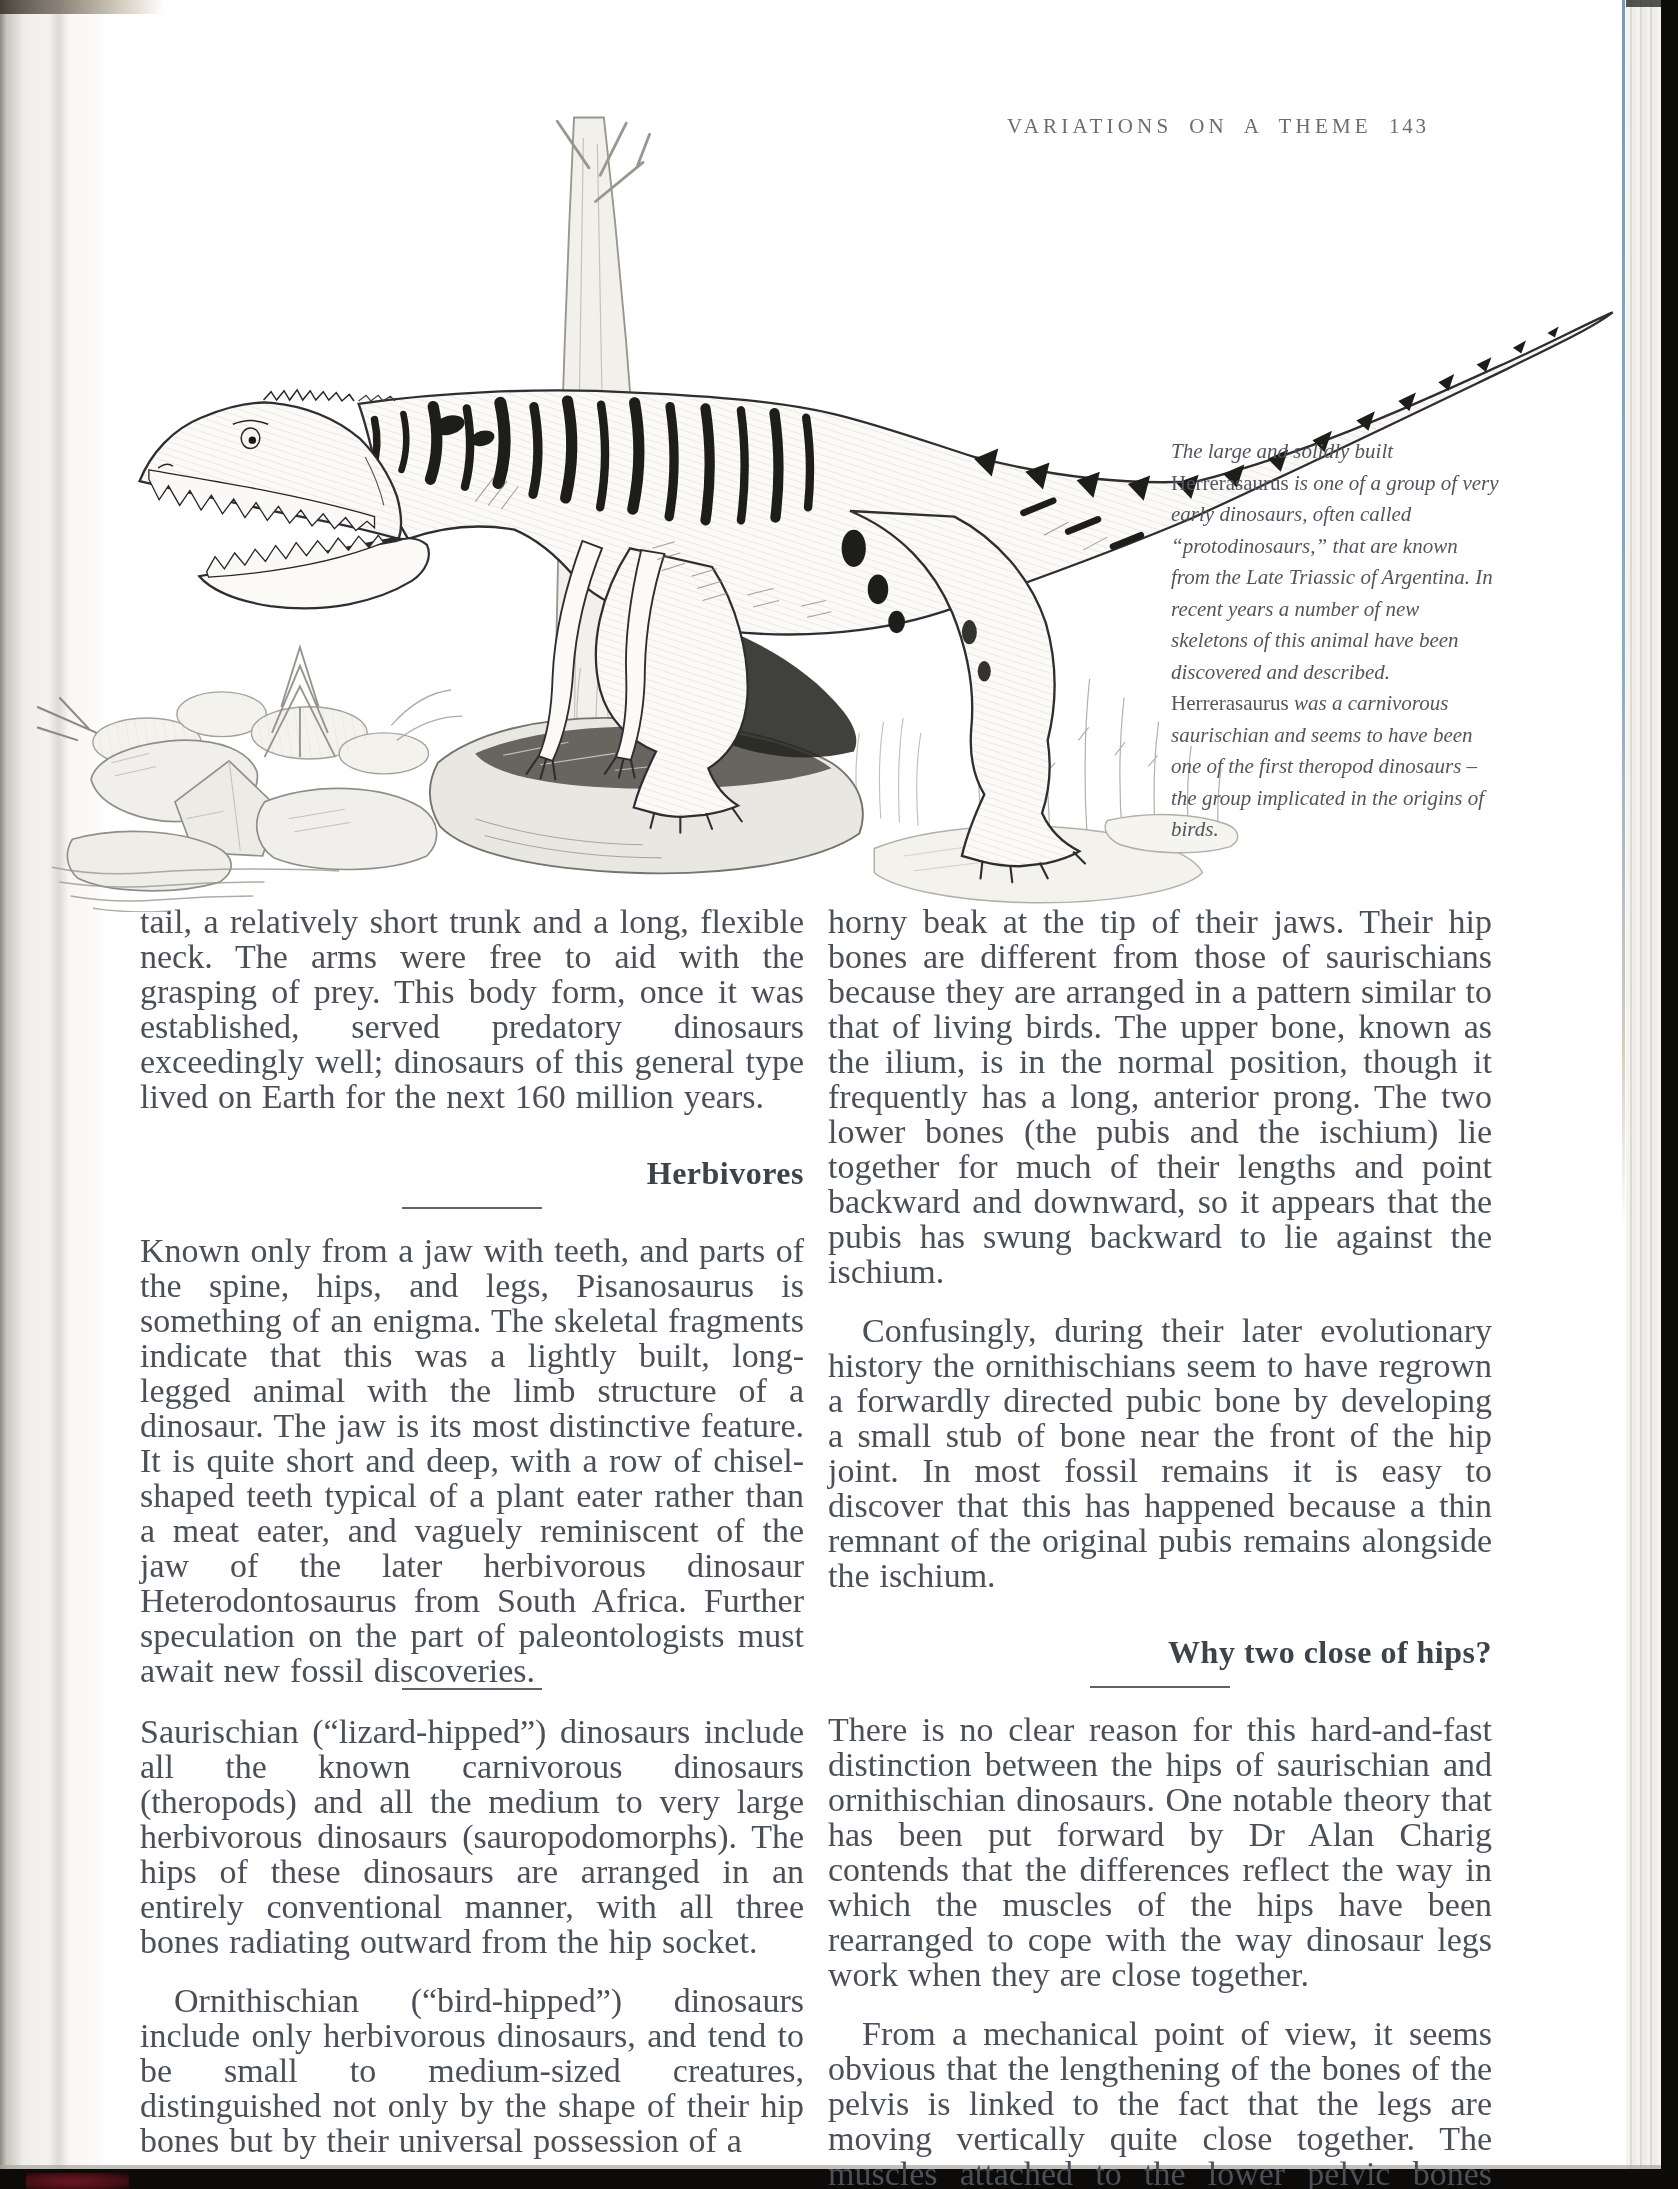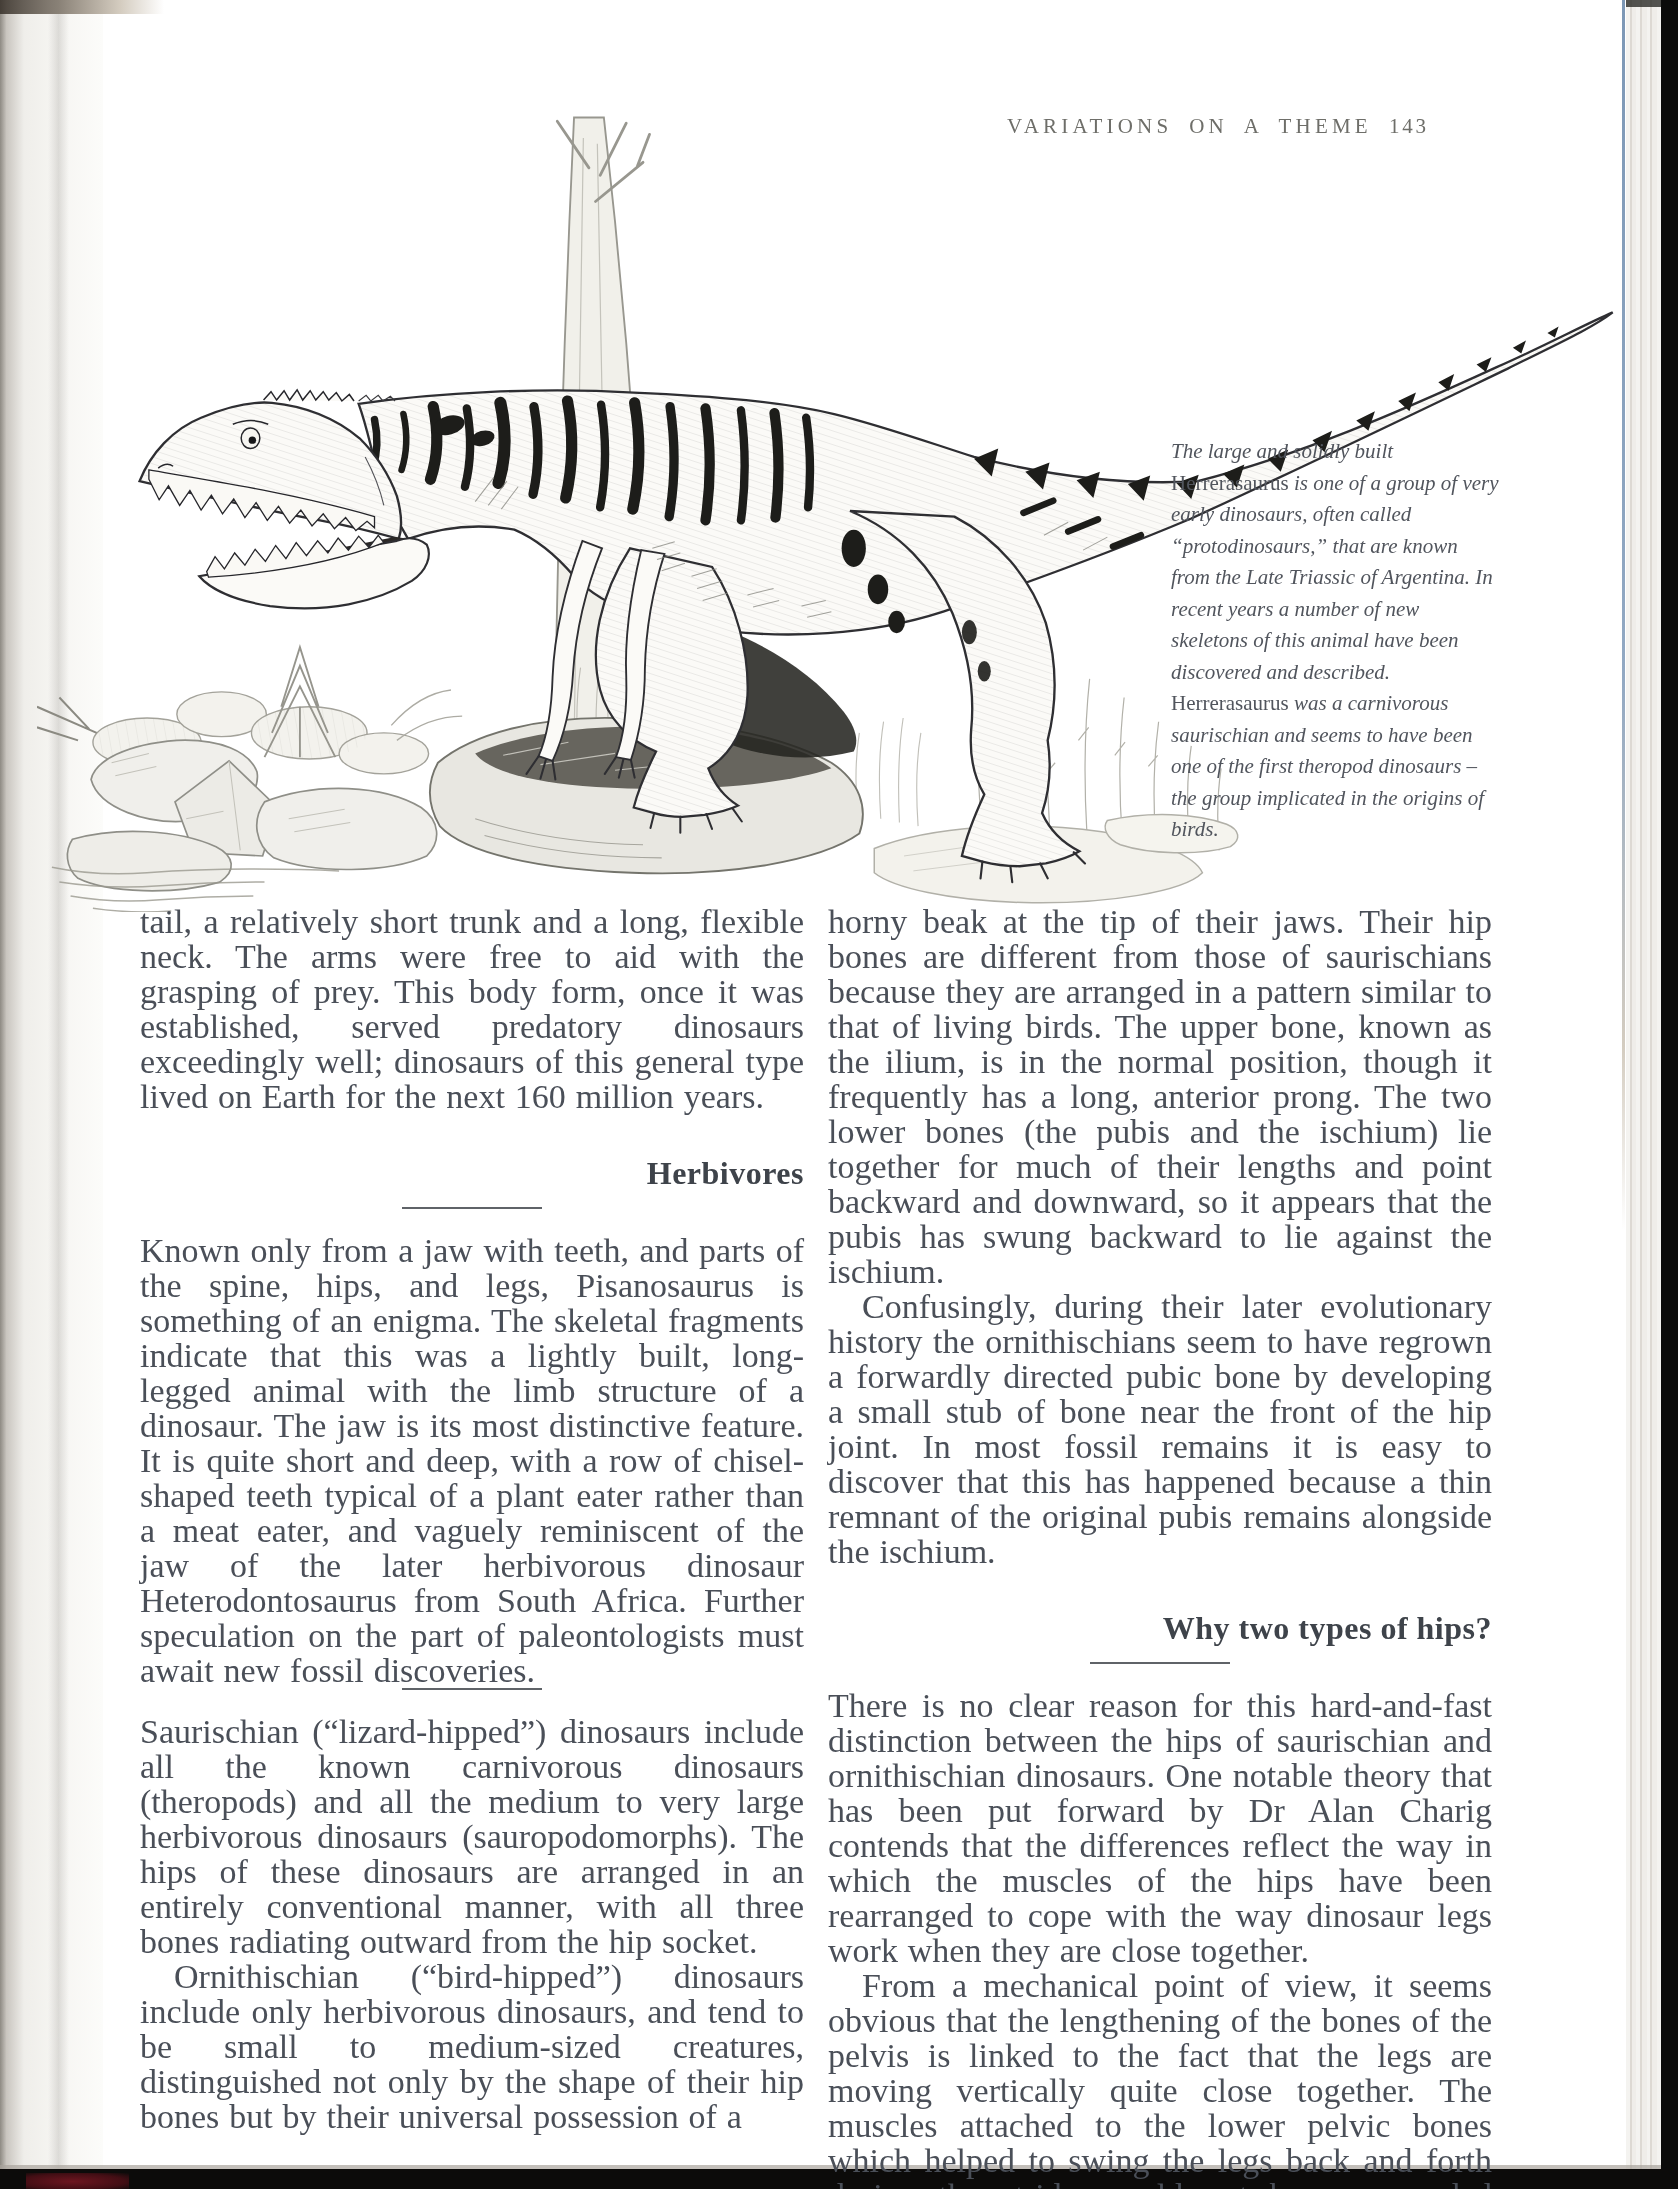--- a/index.html
+++ b/index.html
@@ -29,21 +29,21 @@
   
   .caption{position:absolute;left:1171px;top:436px;width:330px;font-style:italic;
           font-size:21px;line-height:31.5px;color:#51555d;}
   .caption .rm{font-style:normal;}
   
   .col{position:absolute;top:904px;width:664px;}
   .col-left{left:140px;}
   .col-right{left:828px;}
   .col p{margin:0;font-size:34px;line-height:35px;color:#4a4f58;text-align:justify;
          word-spacing:1.4px;}
-  .col p.indent{text-indent:34px;}
+  .col p.indent{text-indent:34px;margin-top:24px;}
   .col h3{margin:41px 0 15px;font-size:32px;font-weight:bold;color:#3e434a;text-align:right;
           letter-spacing:0.5px;}
   .rule{width:140px;height:0;border-top:2.3px solid #5f6368;margin:0 auto 24px;}
   .genus{}
   .illustration{position:absolute;left:37px;top:110px;}
 </style>
 </head>
 <body>
 
 <div class="scan">
@@ -207,20 +207,20 @@
     <div class="rule"></div>
     <p><span>Known only from a jaw with teeth, and parts of the spine, hips, and legs, </span><span class="genus">Pisanosaurus</span><span> is something of an enigma. The skeletal fragments indicate that this was a lightly built, long-legged animal with the limb structure of a dinosaur. The jaw is its most distinctive feature. It is quite short and deep, with a row of chisel-shaped teeth typical of a plant eater rather than a meat eater, and vaguely reminiscent of the jaw of the later herbivorous dinosaur </span><span class="genus">Heterodontosaurus</span><span> from South Africa. Further speculation on the part of paleontologists must await new fossil discoveries.</span></p>
     <div class="rule"></div>
     <p>Saurischian (“lizard-hipped”) dinosaurs include all the known carnivorous dinosaurs (theropods) and all the medium to very large herbivorous dinosaurs (sauropodomorphs). The hips of these dinosaurs are arranged in an entirely conventional manner, with all three bones radiating outward from the hip socket.</p>
     <p class="indent">Ornithischian (“bird-hipped”) dinosaurs include only herbivorous dinosaurs, and tend to be small to medium-sized creatures, distinguished not only by the shape of their hip bones but by their universal possession of a</p>
   </div>
 
   <div class="col col-right">
     <p>horny beak at the tip of their jaws. Their hip bones are different from those of saurischians because they are arranged in a pattern similar to that of living birds. The upper bone, known as the ilium, is in the normal position, though it frequently has a long, anterior prong. The two lower bones (the pubis and the ischium) lie together for much of their lengths and point backward and downward, so it appears that the pubis has swung backward to lie against the ischium.</p>
     <p class="indent">Confusingly, during their later evolutionary history the ornithischians seem to have regrown a forwardly directed pubic bone by developing a small stub of bone near the front of the hip joint. In most fossil remains it is easy to discover that this has happened because a thin remnant of the original pubis remains alongside the ischium.</p>
-    <h3>Why two types of hips?</h3>
+    <h3>Why two close of hips?</h3>
     <div class="rule"></div>
     <p>There is no clear reason for this hard-and-fast distinction between the hips of saurischian and ornithischian dinosaurs. One notable theory that has been put forward by Dr Alan Charig contends that the differences reflect the way in which the muscles of the hips have been rearranged to cope with the way dinosaur legs work when they are close together.</p>
     <p class="indent">From a mechanical point of view, it seems obvious that the lengthening of the bones of the pelvis is linked to the fact that the legs are moving vertically quite close together. The muscles attached to the lower pelvic bones which helped to swing the legs back and forth during the stride would not be so crowded against the</p>
   </div>
 
 </div>
 
 
 </body></html>

